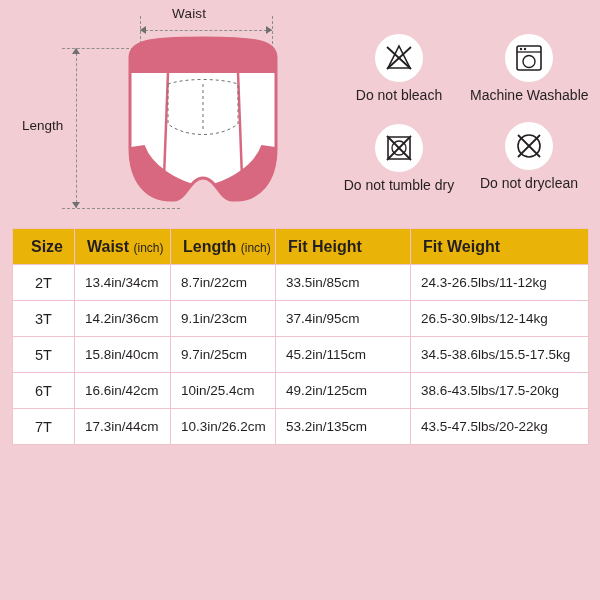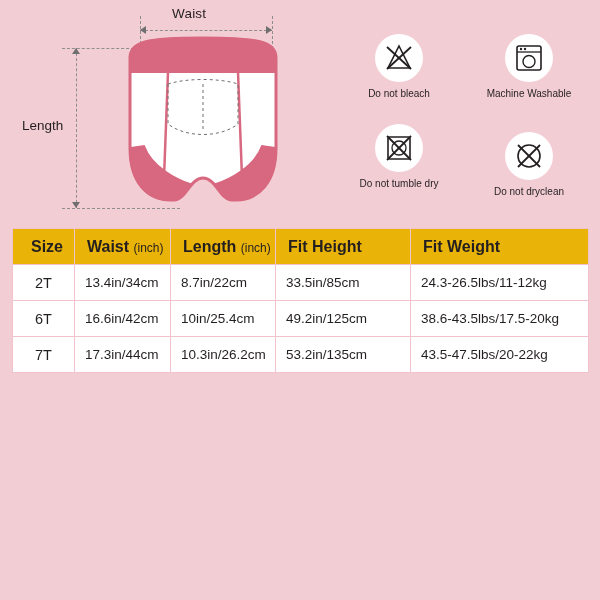--- a/index.html
+++ b/index.html
@@ -100,29 +100,29 @@
     width: 48px;
     height: 48px;
     border-radius: 50%;
     background: #ffffff;
     margin: 0 auto 6px auto;
     display: flex;
     align-items: center;
     justify-content: center;
   }
   .care-item .cap {
-    font-size: 10px;
+    font-size: 14px;
     color: #231f20;
     line-height: 1.1;
     white-space: nowrap;
   }
   .care-0 { left: 0px;   top: 0px; }
   .care-1 { left: 130px; top: 0px; }
   .care-2 { left: 0px;   top: 90px; }
-  .care-3 { left: 130px; top: 98px; }
+  .care-3 { left: 130px; top: 88px; }
 
   
   .table-wrap {
     position: absolute;
     left: 12px;
     top: 228px;
     width: 576px;
   }
   table.size-table {
     border-collapse: collapse;
@@ -313,20 +313,54 @@
             </td>
           <td>
               <div class="cell">33.5in/85cm</div>
             </td>
           <td>
               <div class="cell">24.3-26.5lbs/11-12kg</div>
             </td>
         </tr>
         <tr>
           <td class="c0">
+              <div class="cell">3T</div>
+            </td>
+          <td>
+              <div class="cell">14.2in/36cm</div>
+            </td>
+          <td>
+              <div class="cell">9.1in/23cm</div>
+            </td>
+          <td>
+              <div class="cell">37.4in/95cm</div>
+            </td>
+          <td>
+              <div class="cell">26.5-30.9lbs/12-14kg</div>
+            </td>
+        </tr>
+        <tr>
+          <td class="c0">
+              <div class="cell">5T</div>
+            </td>
+          <td>
+              <div class="cell">15.8in/40cm</div>
+            </td>
+          <td>
+              <div class="cell">9.7in/25cm</div>
+            </td>
+          <td>
+              <div class="cell">45.2in/115cm</div>
+            </td>
+          <td>
+              <div class="cell">34.5-38.6lbs/15.5-17.5kg</div>
+            </td>
+        </tr>
+        <tr>
+          <td class="c0">
               <div class="cell">6T</div>
             </td>
           <td>
               <div class="cell">16.6in/42cm</div>
             </td>
           <td>
               <div class="cell">10in/25.4cm</div>
             </td>
           <td>
               <div class="cell">49.2in/125cm</div>

